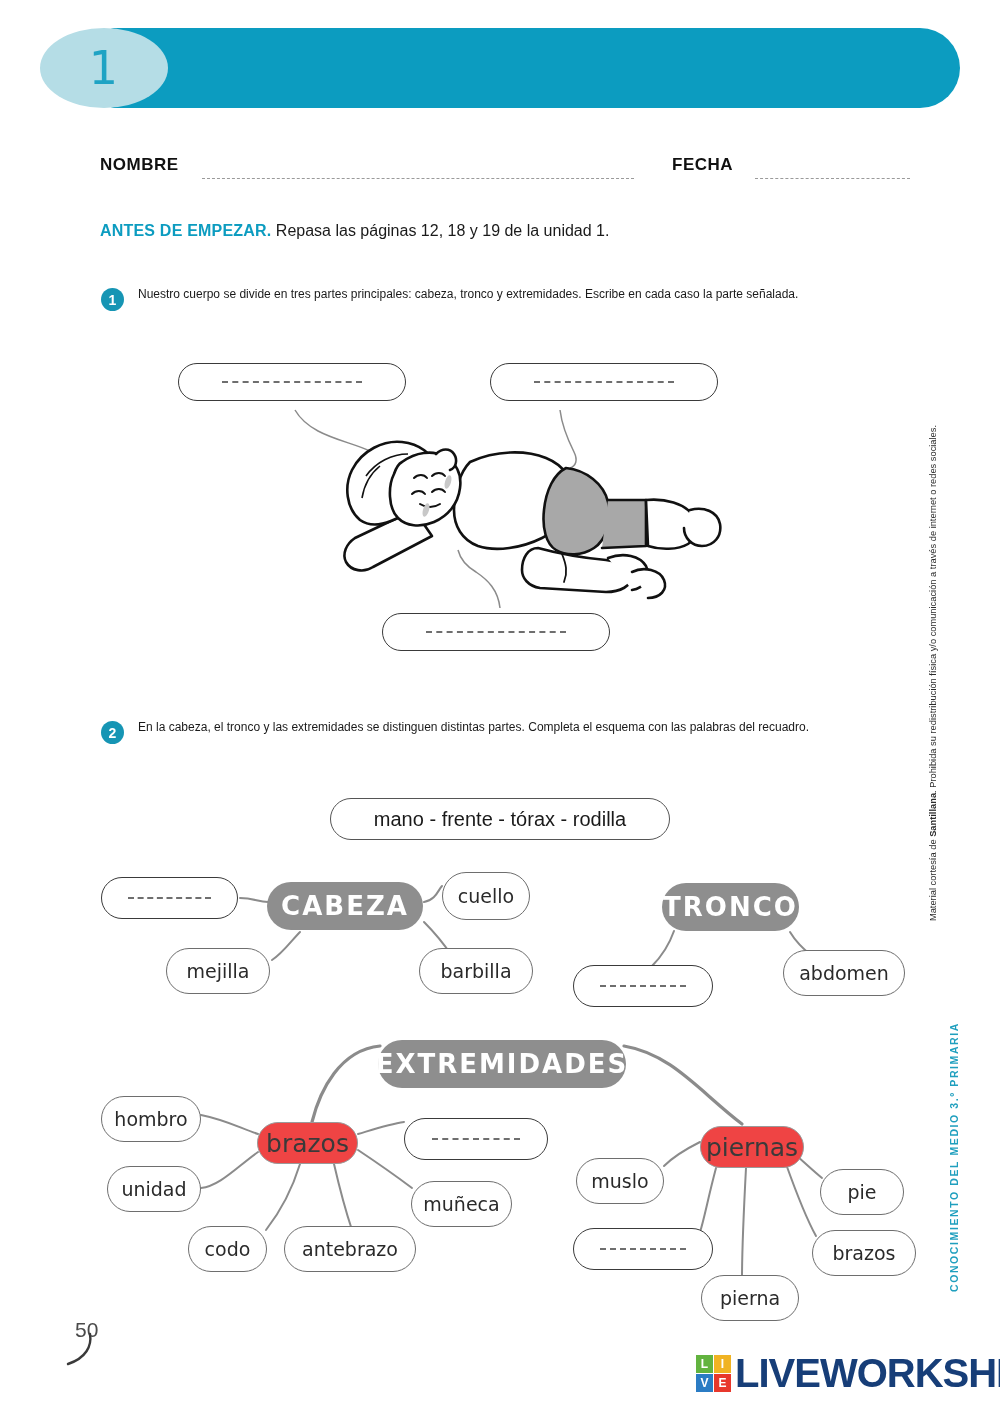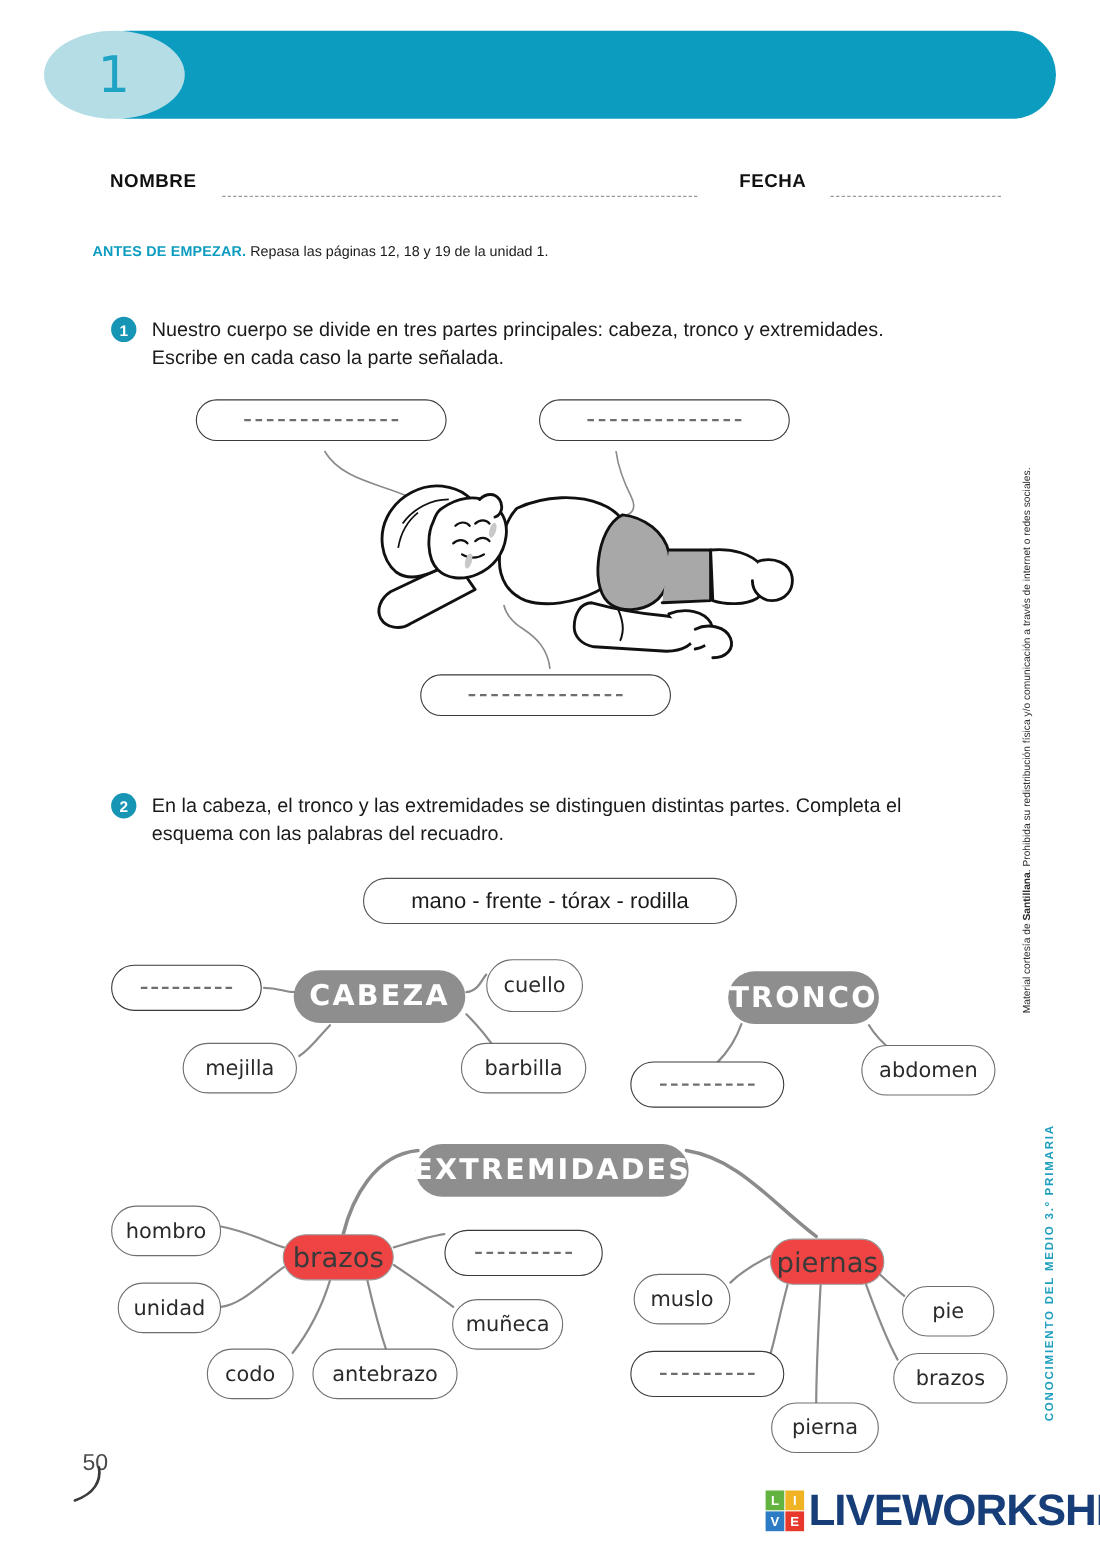--- a/index.html
+++ b/index.html
@@ -55,32 +55,32 @@
     position:absolute;top:26px;height:0;
     border-bottom:1.6px dashed #9a9a9a;
   }
   #lbl-nombre{left:0;}
   #line-nombre{left:102px;width:432px;}
   #lbl-fecha{left:572px;}
   #line-fecha{left:655px;width:155px;}
 
   
   #antes{
-    position:absolute;left:84px;top:220px;width:800px;
-    font-size:13px;line-height:1.35;
+    position:absolute;left:100px;top:220px;width:800px;
+    font-size:16px;line-height:1.35;
   }
   #antes b{color:#0c9cc0;font-weight:bold;letter-spacing:.2px;}
 
   
   .ex-num{
     position:absolute;width:23px;height:23px;border-radius:50%;
     background:#1695b4;color:#fff;font-size:14px;font-weight:bold;
     display:flex;align-items:center;justify-content:center;
   }
-  .ex-text{position:absolute;font-size:18px;line-height:1.45;}
+  .ex-text{position:absolute;font-size:12px;line-height:1.45;}
 
   #ex1-num{left:101px;top:288px;}
   #ex1-text{left:138px;top:286px;width:700px;}
   #ex2-num{left:101px;top:721px;}
   #ex2-text{left:138px;top:719px;width:720px;}
 
   
   .pill{
     position:absolute;box-sizing:border-box;
     border:1.6px solid #6e6e6e;border-radius:999px;

